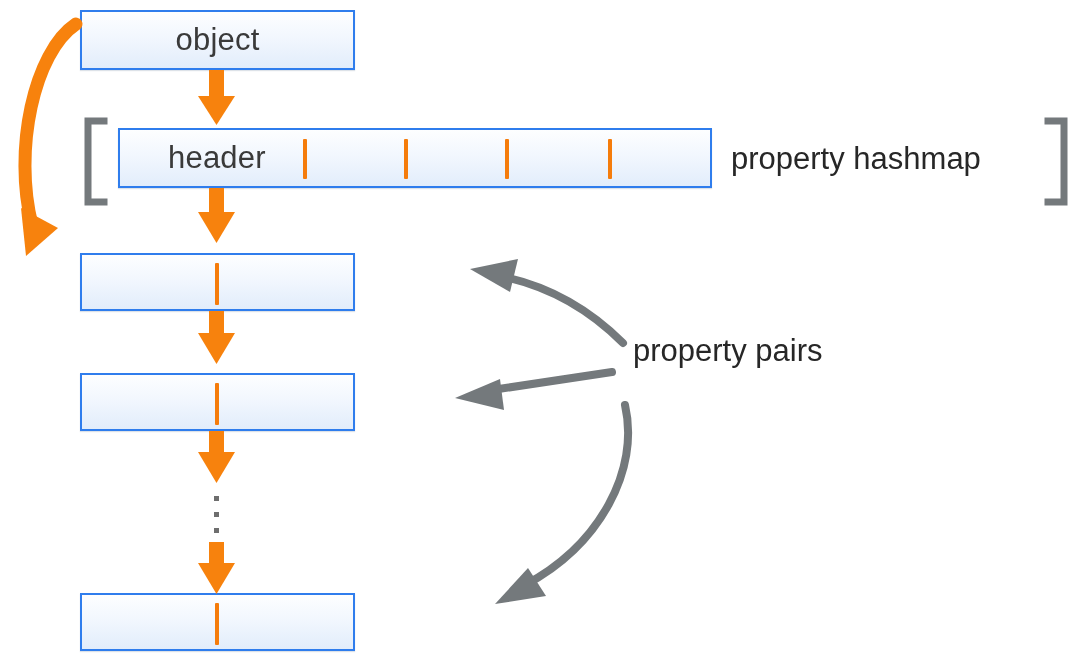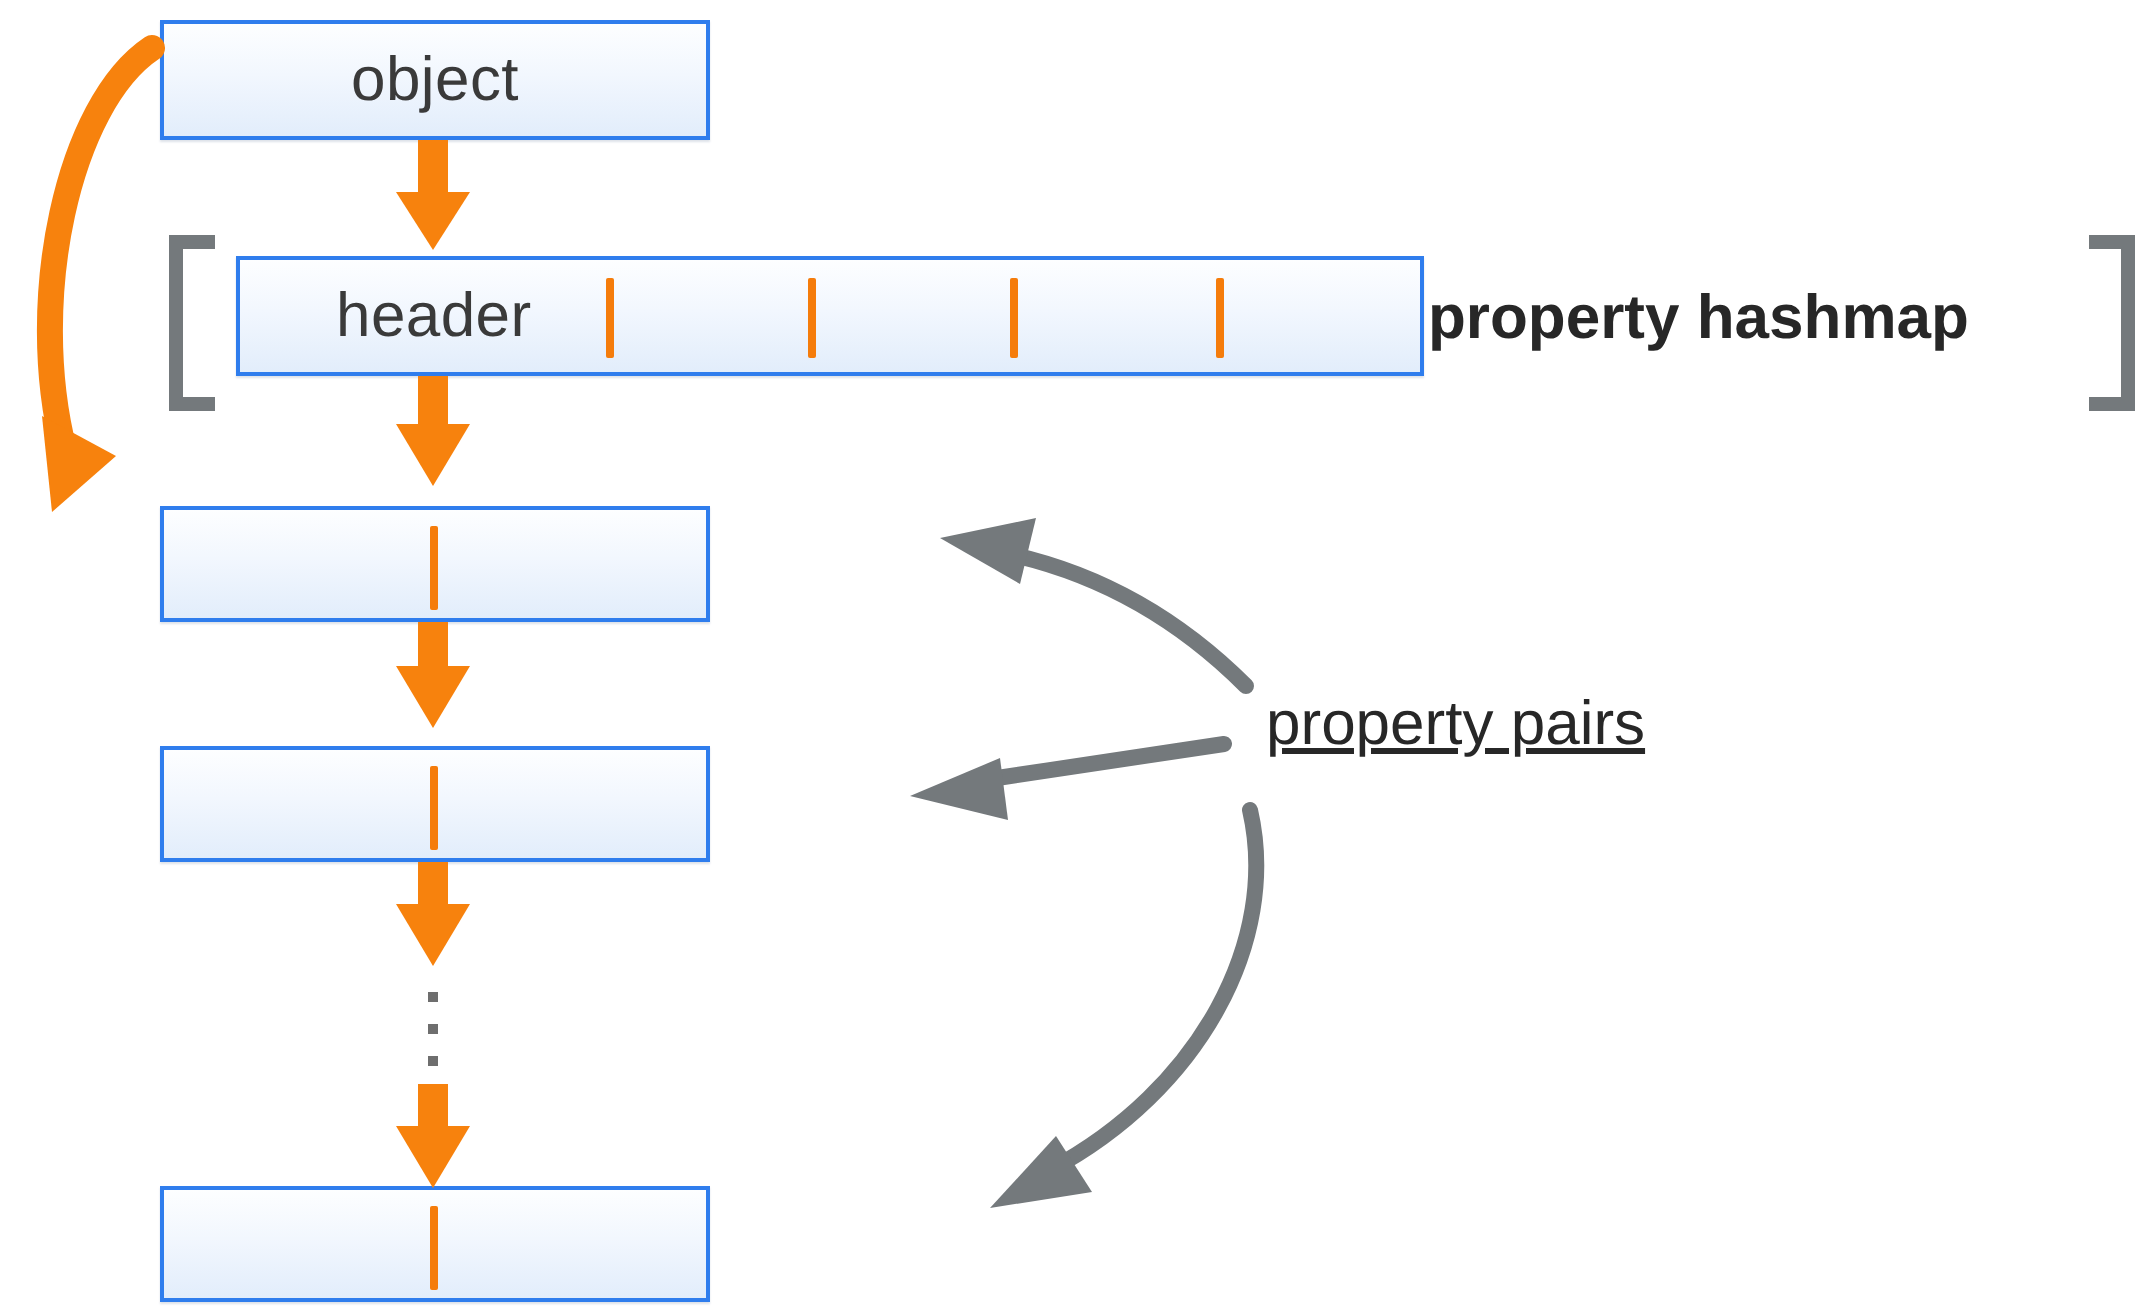--- a/index.html
+++ b/index.html
@@ -92,23 +92,23 @@
   </div>
 
   <div class="box" style="left:80px; top:593px; width:275px; height:58px;">
     <div class="tick" style="left:133px; top:8px; height:42px;"></div>
   </div>
 
   <div class="dot" style="left:214px; top:496px;"></div>
   <div class="dot" style="left:214px; top:512px;"></div>
   <div class="dot" style="left:214px; top:528px;"></div>
 
-  <div class="plain-text" style="left:714px; top:141px;font-weight:bold;">property hashmap</div>
+  <div class="plain-text" style="left:731px; top:141px;">property hashmap</div>
 
-  <div class="plain-text" style="left:633px; top:344px;text-decoration:underline;">property pairs</div>
+  <div class="plain-text" style="left:633px; top:333px;">property pairs</div>
 
   <svg class="overlay" viewBox="0 0 1078 656">
 
     <g>
       <path d="M 104 121 L 88 121 L 88 202 L 104 202" fill="none" stroke="#74797c" stroke-width="7" stroke-linecap="square" stroke-linejoin="miter"></path>
     </g>
 
     <g>
       <path d="M 1048 121 L 1064 121 L 1064 202 L 1048 202" fill="none" stroke="#74797c" stroke-width="7" stroke-linecap="square" stroke-linejoin="miter"></path>
     </g>

